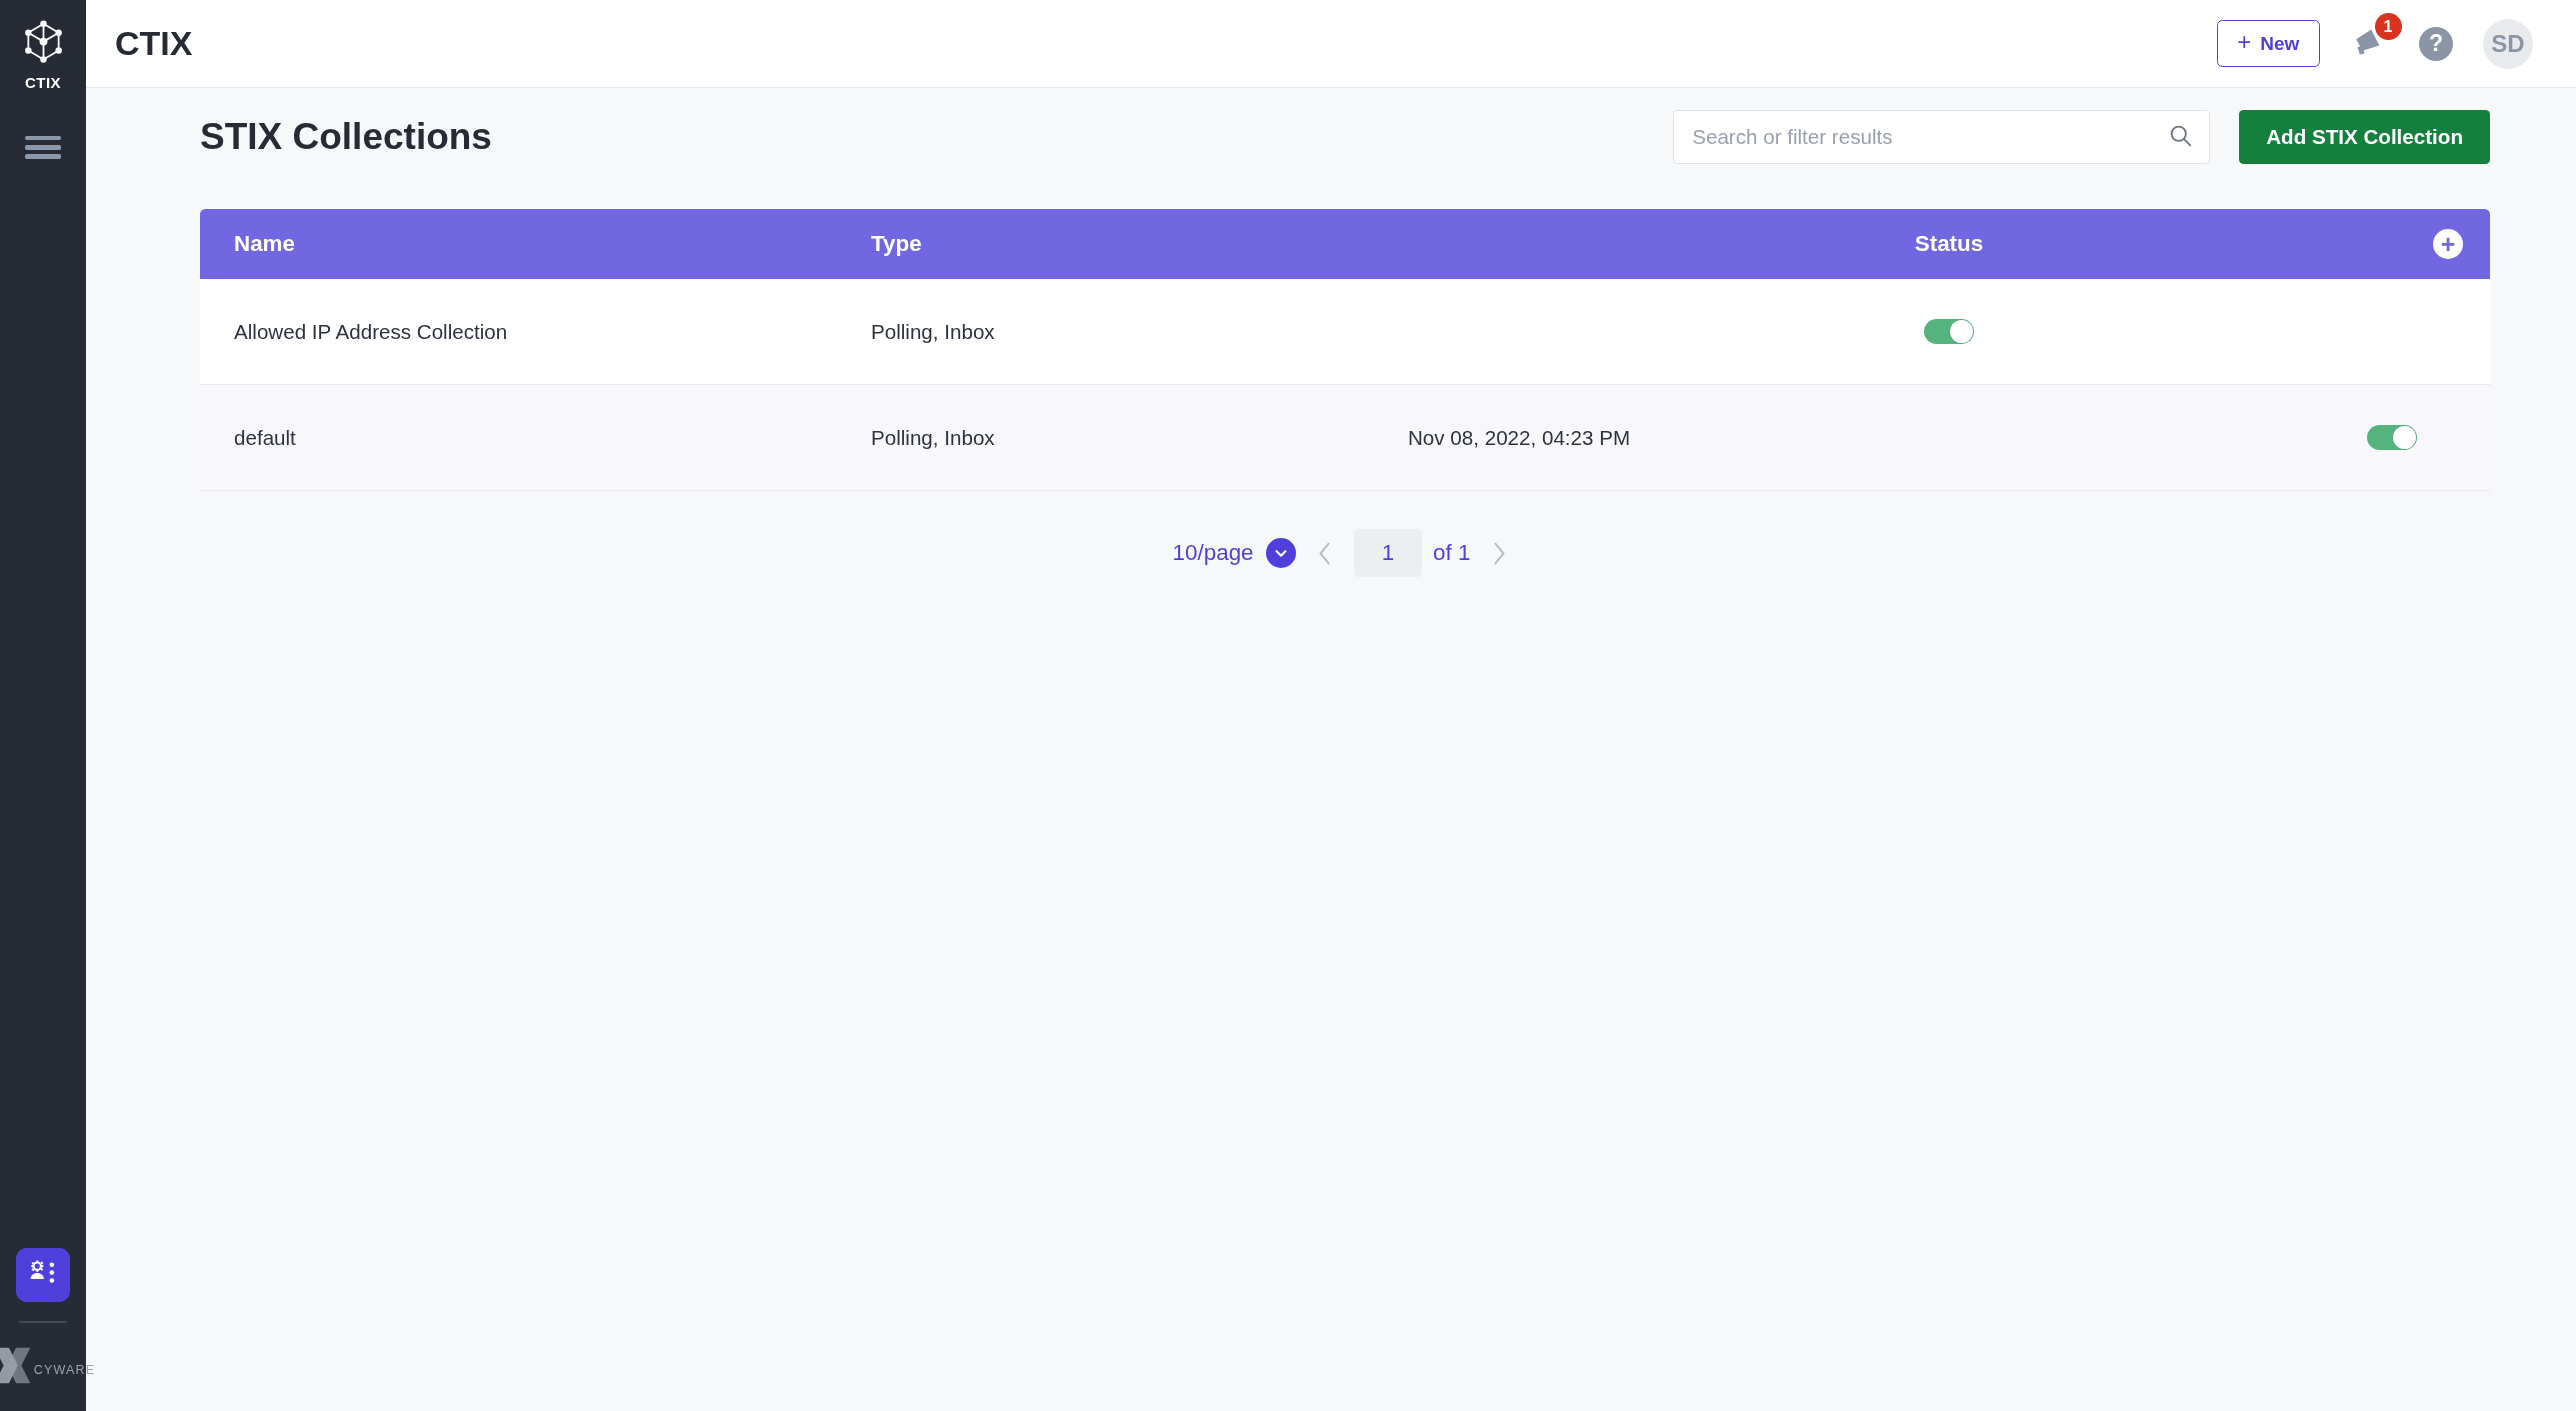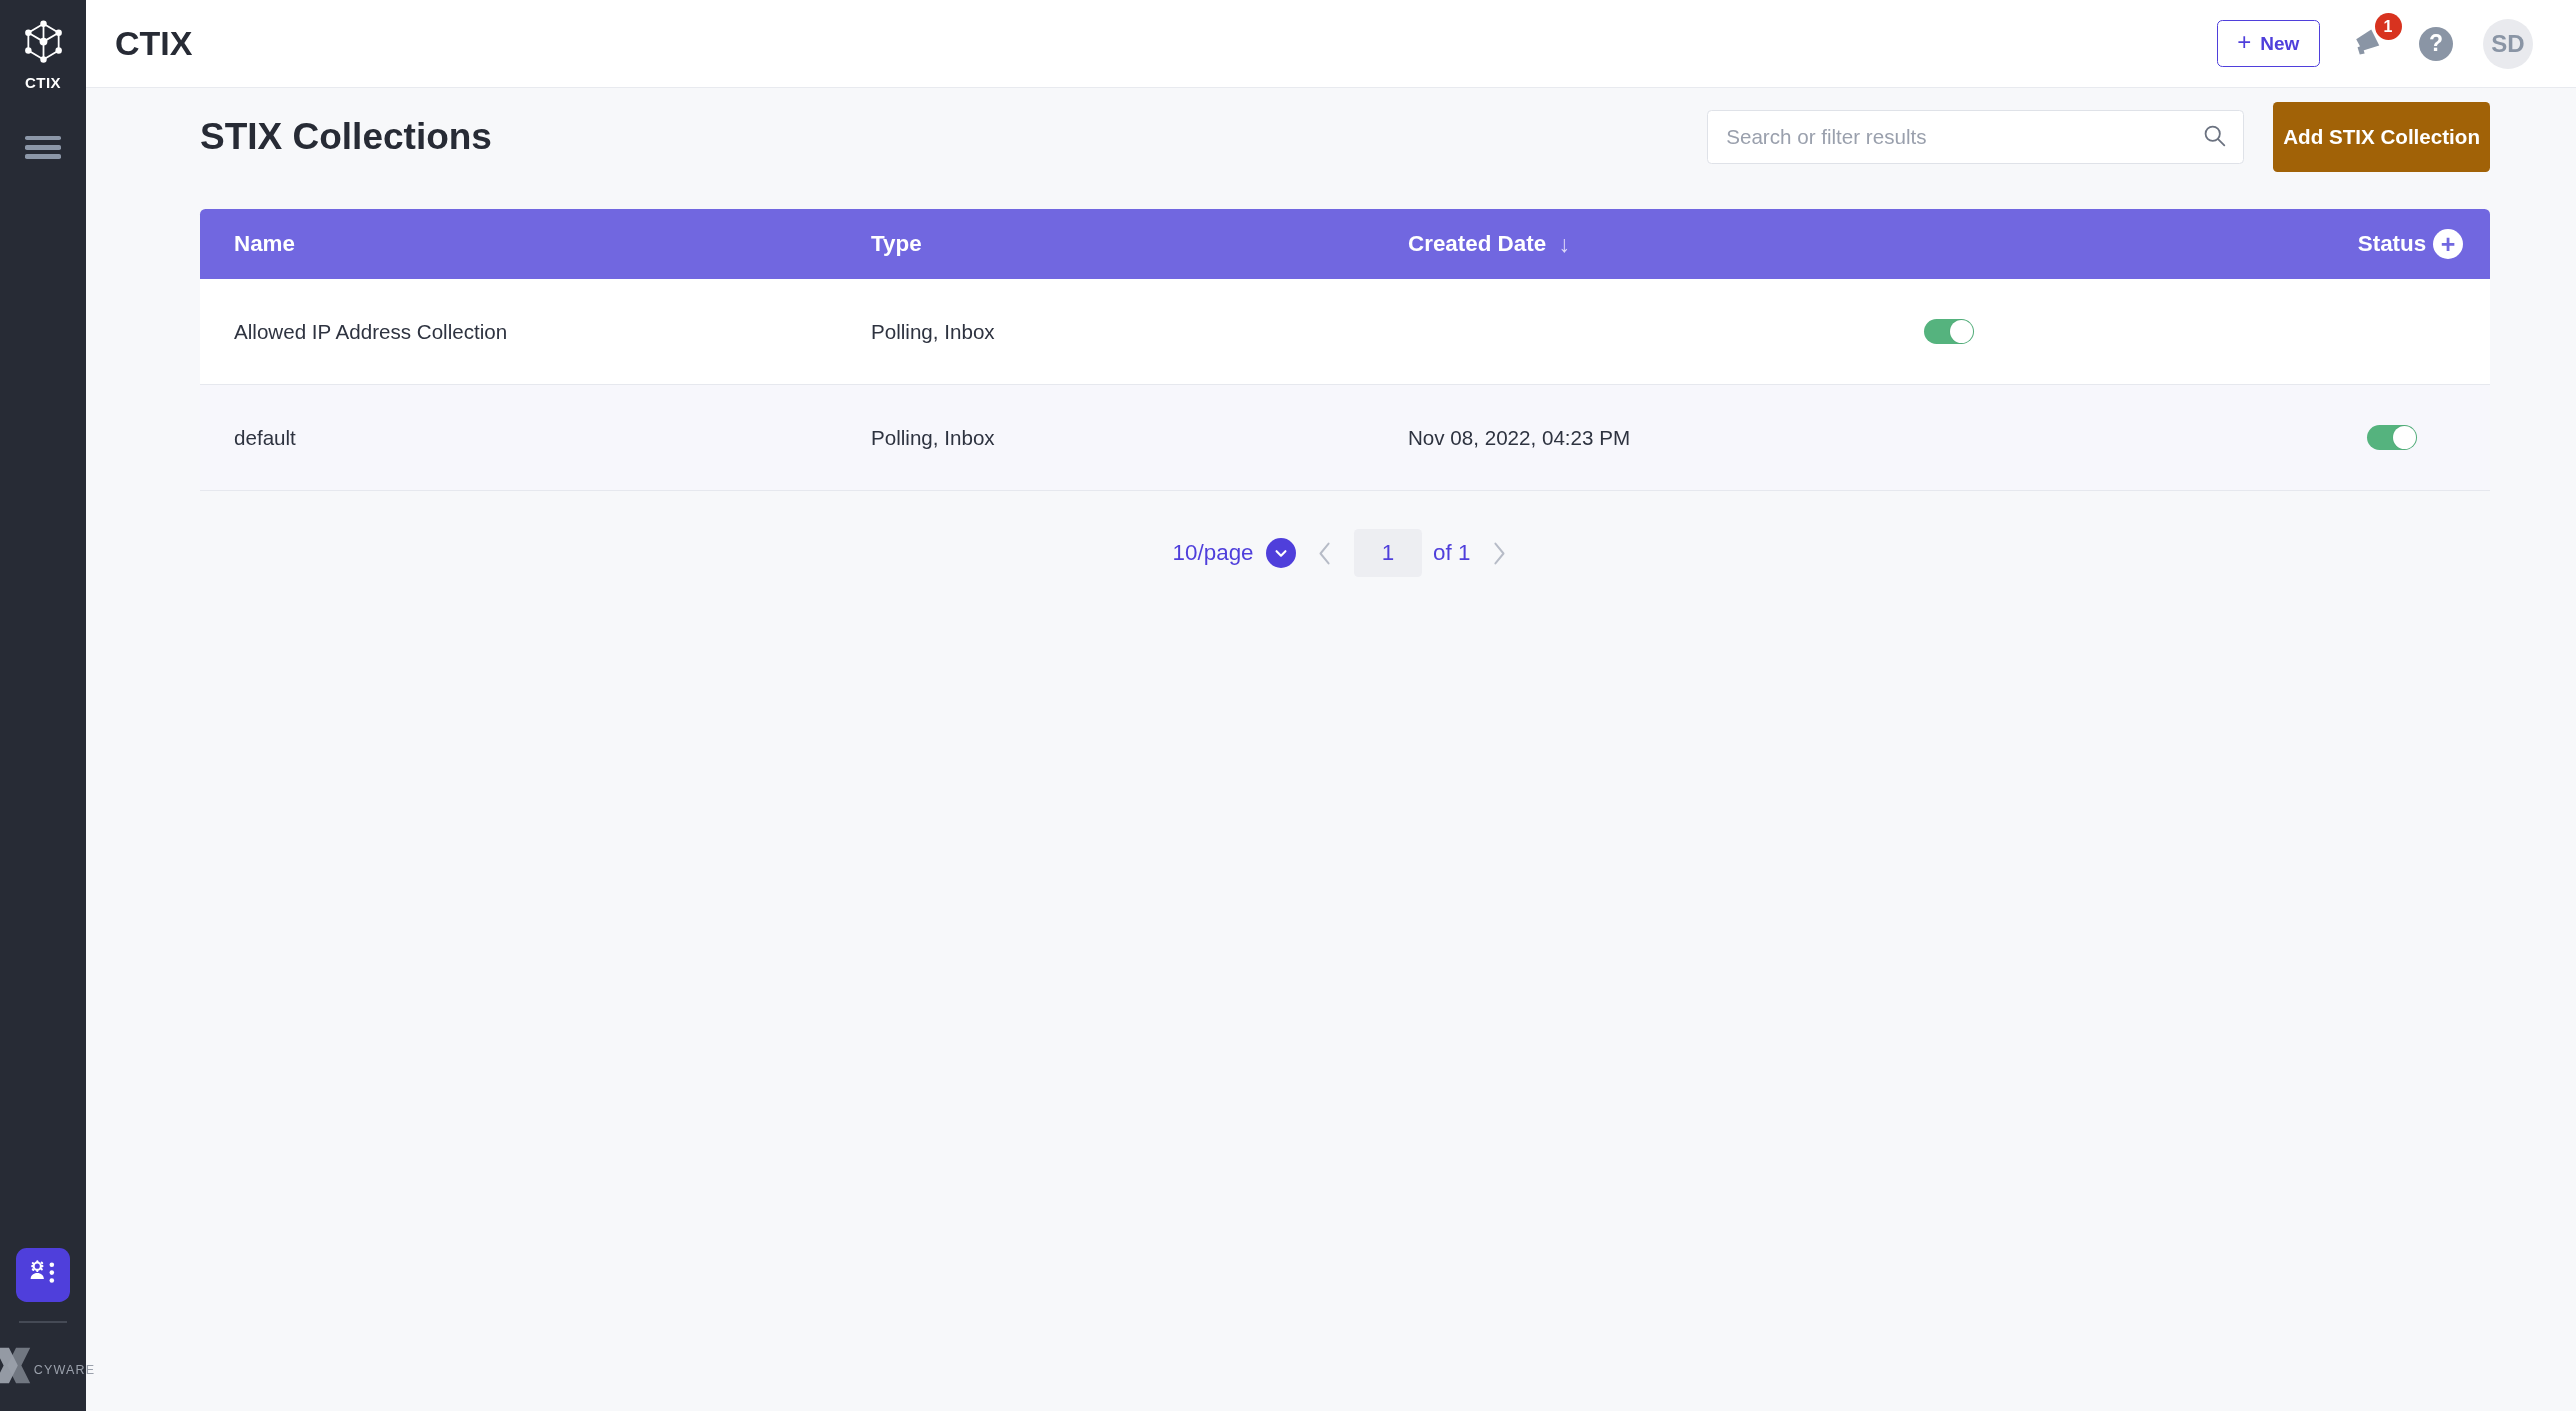--- a/index.html
+++ b/index.html
@@ -94,22 +94,22 @@
     display: flex; align-items: center; padding: 0 16px 0 18px;
   }
   .search-input {
     flex: 1 1 auto; border: none; outline: none; background: transparent;
     font-size: 20.6px; color: #6d28d9;
     font-family: "Liberation Sans", sans-serif;
   }
   .search-input::placeholder { color: #9aa0ad; }
 
   .btn-add {
-    height: 70px; padding: 0 10px; border: none; border-radius: 4.5px;
-    background: #a16207; color: #ffffff; font-size: 20.6px; font-weight: 700;
+    height: 54px; padding: 0 27px; border: none; border-radius: 4.5px;
+    background: #15803d; color: #ffffff; font-size: 20.6px; font-weight: 700;
     display: flex; align-items: center; cursor: pointer; white-space: nowrap;
     font-family: "Liberation Sans", sans-serif;
   }
 
   
   .table-wrap { margin: 23px 43px 0 114px; }
   .thead {
     height: 70px; background: #7167e0; border-radius: 5.4px 5.4px 0 0;
     display: flex; position: relative;
   }
@@ -288,24 +288,20 @@
 
           <button class="btn-add">Add STIX Collection</button>
         </div>
       </div>
 
       <div class="table-wrap">
 
         <div class="thead">
           <div class="th col-name">Name</div>
           <div class="th col-type">Type</div>
-          <div class="th col-date">
-            <span>Created Date</span>
-            <span class="sort-arrow">↓</span>
-          </div>
           <div class="th col-status">Status</div>
           <div class="add-col">+</div>
         </div>
 
         <div class="trow odd">
           <div class="td col-name">Allowed IP Address Collection</div>
           <div class="td col-type">Polling, Inbox</div>
           <div class="td col-status">
             <div class="toggle">
               <div class="knob"></div>

